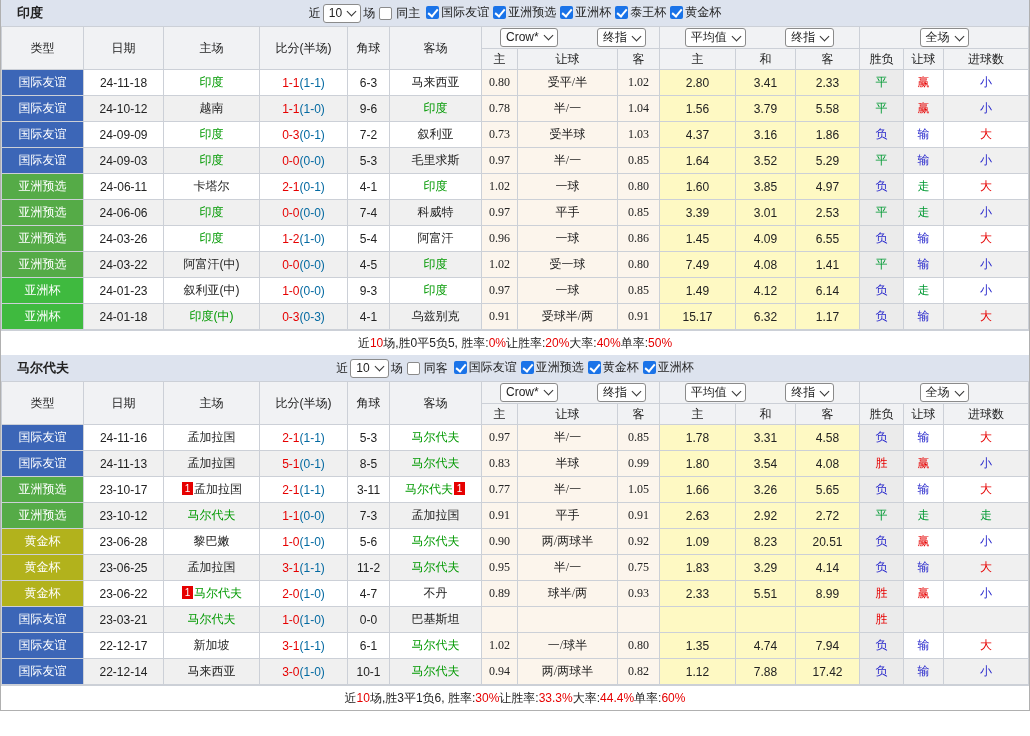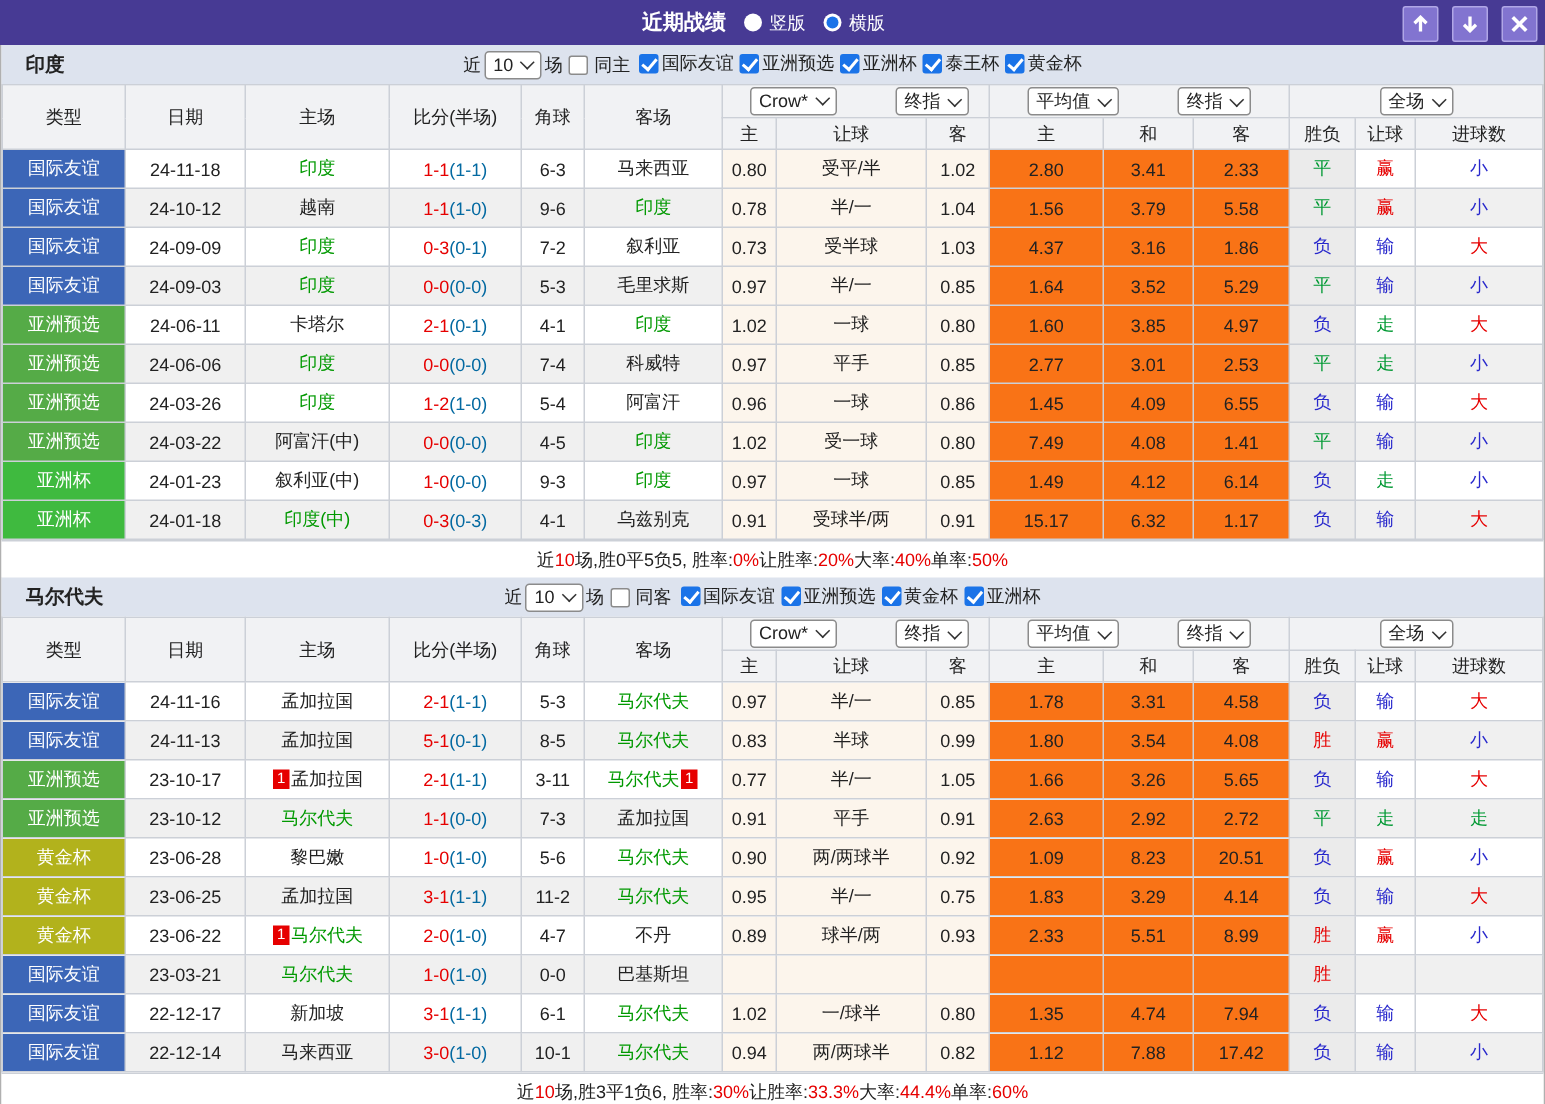--- a/index.html
+++ b/index.html
@@ -32,64 +32,36 @@
   thead th{background:#f1f2f4;font-weight:normal;color:#222;height:20px;}
   thead tr.grp th{height:21px;}
   thead .fsel{margin:0 18px;}
   tbody td{height:25px;background:#fff;}
   tbody tr:nth-child(even) td.c-plain{background:#f0f0f0;}
   td.c-type{color:#fff;}
   .bg-blue{background:#3c66b7 !important;}
   .bg-green{background:#55ab47 !important;}
   .bg-green2{background:#3fba3f !important;}
   .bg-gold{background:#b2b21c !important;}
-  td.c-odds{background:#fcf5ec;}
-  td.c-avg{background:#f97316;}
+  td.c-odds{background:#fcf5ec;font-family:Liberation Serif, serif;}
+  td.c-avg{background:#fef9c3;}
   td.c-wdl{background:#ebebeb;}
   .t-red{color:#e60000;}
   .t-green{color:#009933;}
   .t-blue{color:#2828cc;}
   .t-team{color:#009900;}
   .half{color:#0369a1;}
   .card-badge{display:inline-block;background:#e60000;color:#fff;font-size:10px;line-height:13px;height:13px;min-width:9px;padding:0 1px;vertical-align:1px;margin:0 1px;}
   
   .summary{height:24px;display:flex;align-items:center;justify-content:center;background:#fff;border-top:1px solid #ccd0d7;}
 </style>
 </head>
 <body>
 
 <div class="page">
-  <div class="titlebar">
-    <span class="tb-title">近期战绩</span>
-    <span class="radio-wrap">
-      <span class="radio"></span>
-      <span>竖版</span>
-    </span>
-    <span class="radio-wrap">
-      <span class="radio sel"></span>
-      <span>横版</span>
-    </span>
-    <div class="tb-buttons">
-      <div class="tb-btn">
-        <svg width="12" height="12" viewBox="0 0 12 12">
-            <path d="M6 11 L6 2 M2 5.5 L6 1.5 L10 5.5" stroke="#fff" stroke-width="2.2" fill="none"></path>
-          </svg>
-      </div>
-      <div class="tb-btn">
-        <svg width="12" height="12" viewBox="0 0 12 12">
-            <path d="M6 1 L6 10 M2 6.5 L6 10.5 L10 6.5" stroke="#fff" stroke-width="2.2" fill="none"></path>
-          </svg>
-      </div>
-      <div class="tb-btn">
-        <svg width="12" height="12" viewBox="0 0 12 12">
-            <path d="M1.5 1.5 L10.5 10.5 M10.5 1.5 L1.5 10.5" stroke="#fff" stroke-width="2.4" fill="none"></path>
-          </svg>
-      </div>
-    </div>
-  </div>
   <div class="content" id="sections-root">
   <div class="section">
     <div class="filterbar">
       <span class="team-name">印度</span>
       <div class="filters">
         <span>近</span>
         <span class="fsel">
           <span>10</span>
           <i class="chev"></i>
         </span>
@@ -268,21 +240,21 @@
             <tr>
               <td class="c-type bg-green">亚洲预选</td>
               <td class="c-plain">24-06-06</td>
               <td class="c-plain"><span class="t-team">印度</span></td>
               <td class="c-plain"><span class="t-red">0-0</span><span class="half">(0-0)</span></td>
               <td class="c-plain">7-4</td>
               <td class="c-plain"><span>科威特</span></td>
               <td class="c-odds">0.97</td>
               <td class="c-odds">平手</td>
               <td class="c-odds">0.85</td>
-              <td class="c-avg">2.77</td>
+              <td class="c-avg">3.39</td>
               <td class="c-avg">3.01</td>
               <td class="c-avg">2.53</td>
               <td class="c-wdl"><span class="t-green">平</span></td>
               <td class="c-plain"><span class="t-green">走</span></td>
               <td class="c-plain"><span class="t-blue">小</span></td>
             </tr>
             <tr>
               <td class="c-type bg-green">亚洲预选</td>
               <td class="c-plain">24-03-26</td>
               <td class="c-plain"><span class="t-team">印度</span></td>

